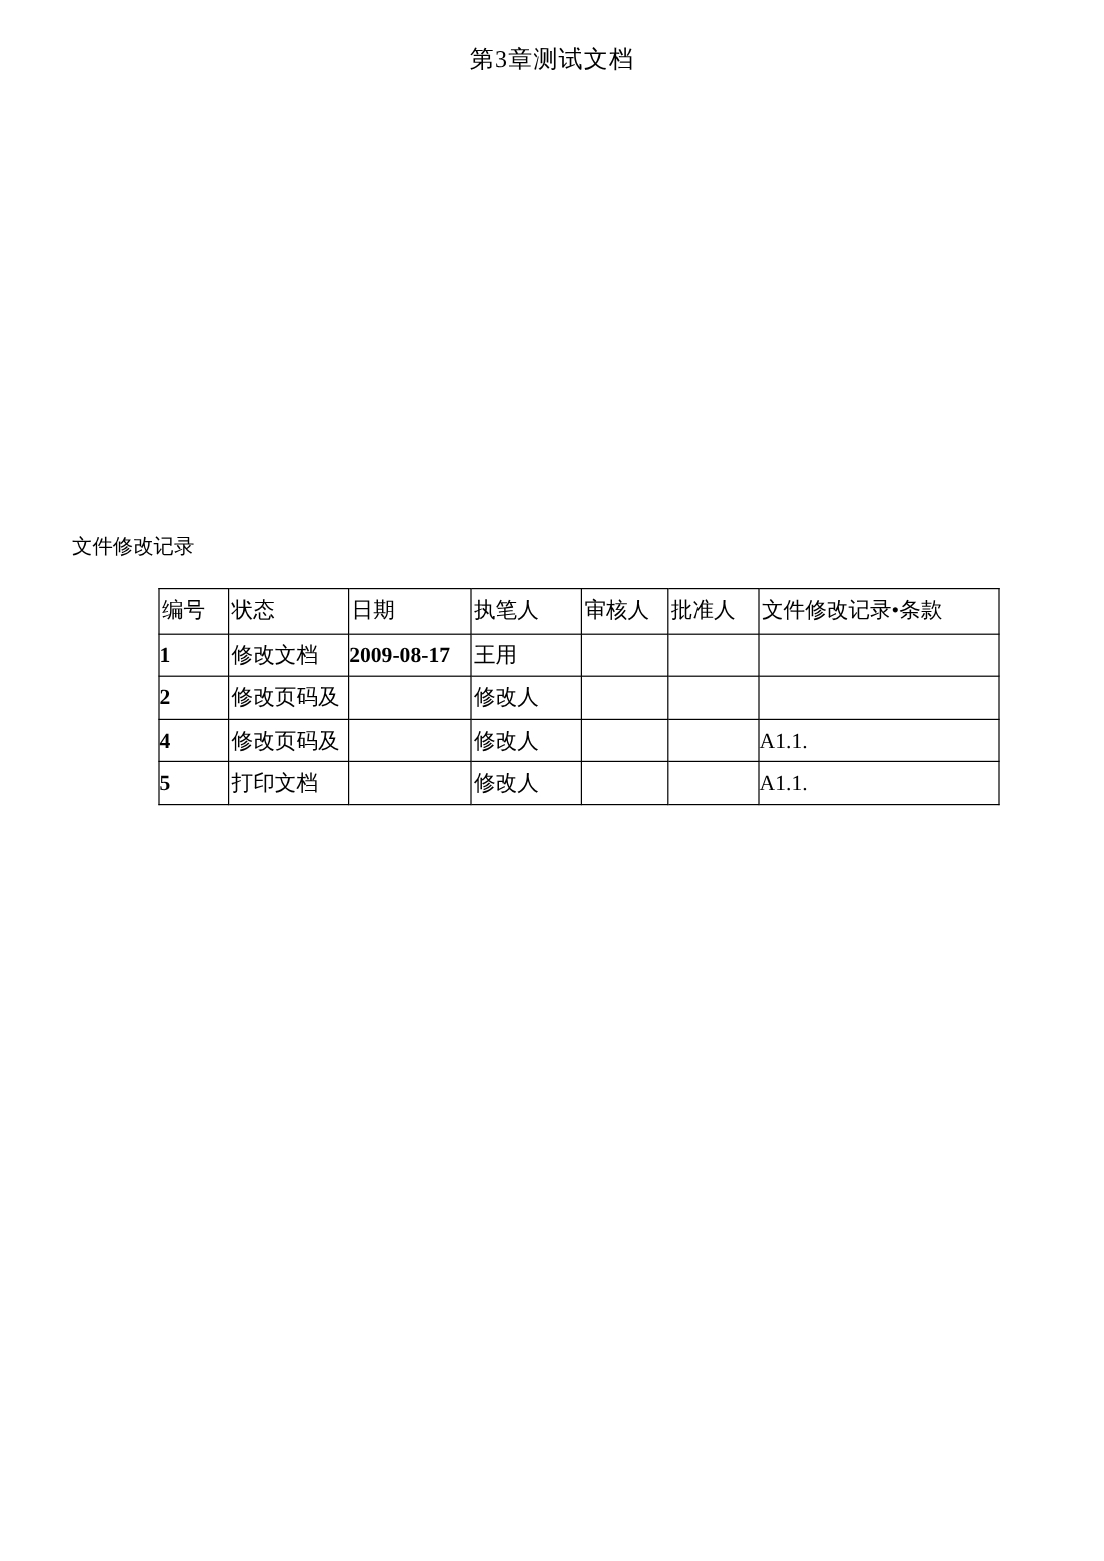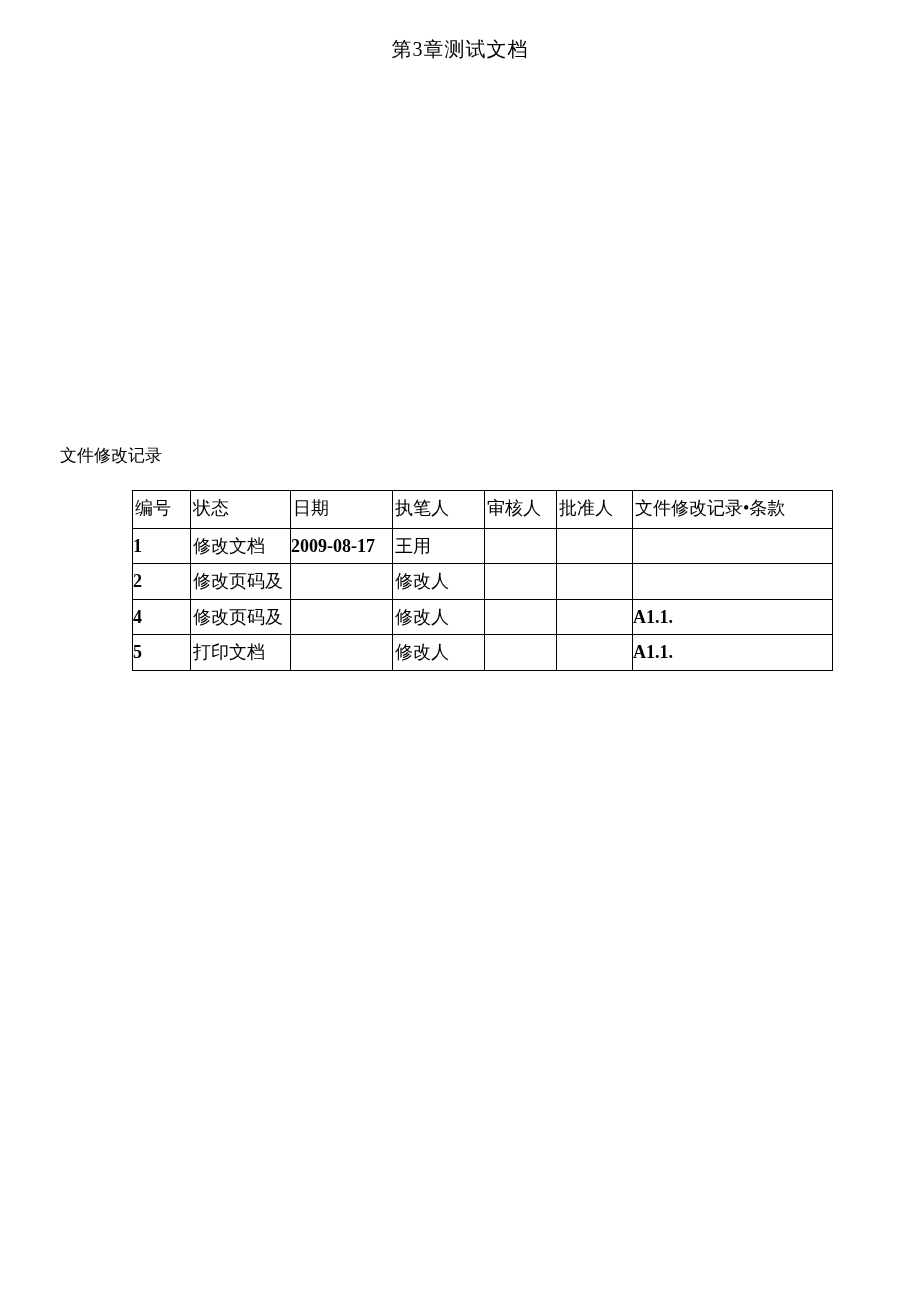--- a/index.html
+++ b/index.html
@@ -47,21 +47,21 @@
       font-size: 18px;
       text-align: left;
       vertical-align: top;
       padding: 6px 2px 6px 2px;
       line-height: 1.25;
       font-weight: 400;
     }
     th { font-weight: 400; }
     td.id-cell { font-weight: 700; padding-left: 0; }
     td.date-cell { font-weight: 700; padding-left: 0; }
-    td.chg-cell { font-weight: 700; padding-left: 0; margin-left: 44px; }
+    td.chg-cell { font-weight: 400; padding-left: 0; margin-left: 44px; }
     tr.hdr td, tr.hdr th { padding-top: 6px; padding-bottom: 8px; }
   </style>
 </head>
 <body>
 
 <h1 class="page-title">第3章测试文档</h1>
 
 <div class="section-label">文件修改记录</div>
 
 <div class="table-wrap">

